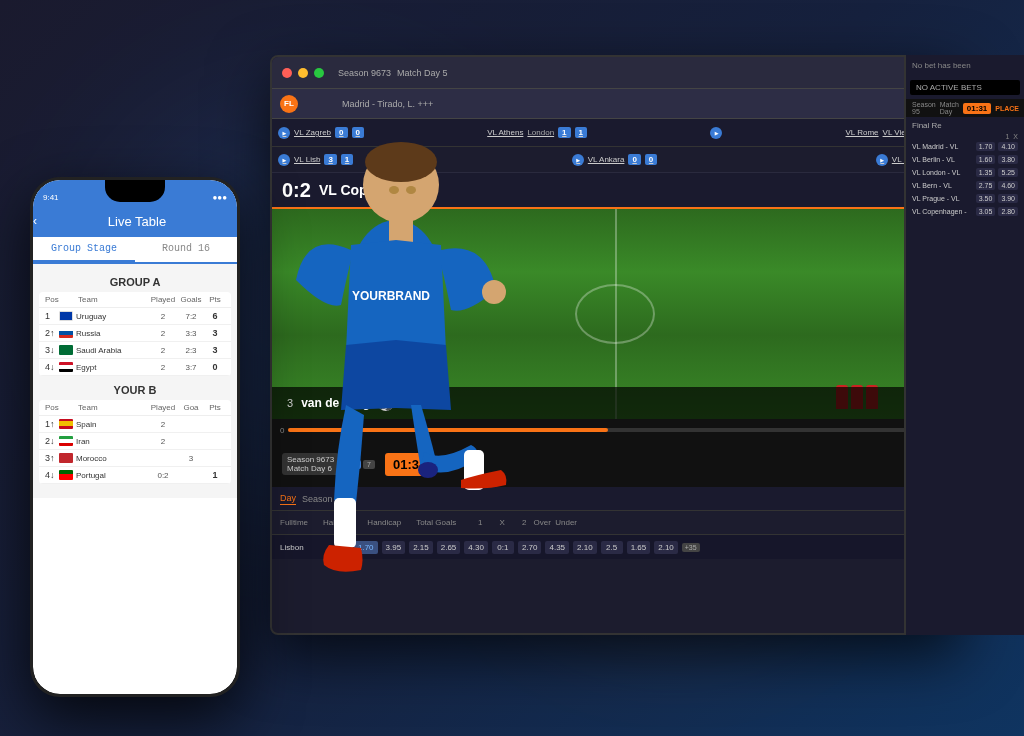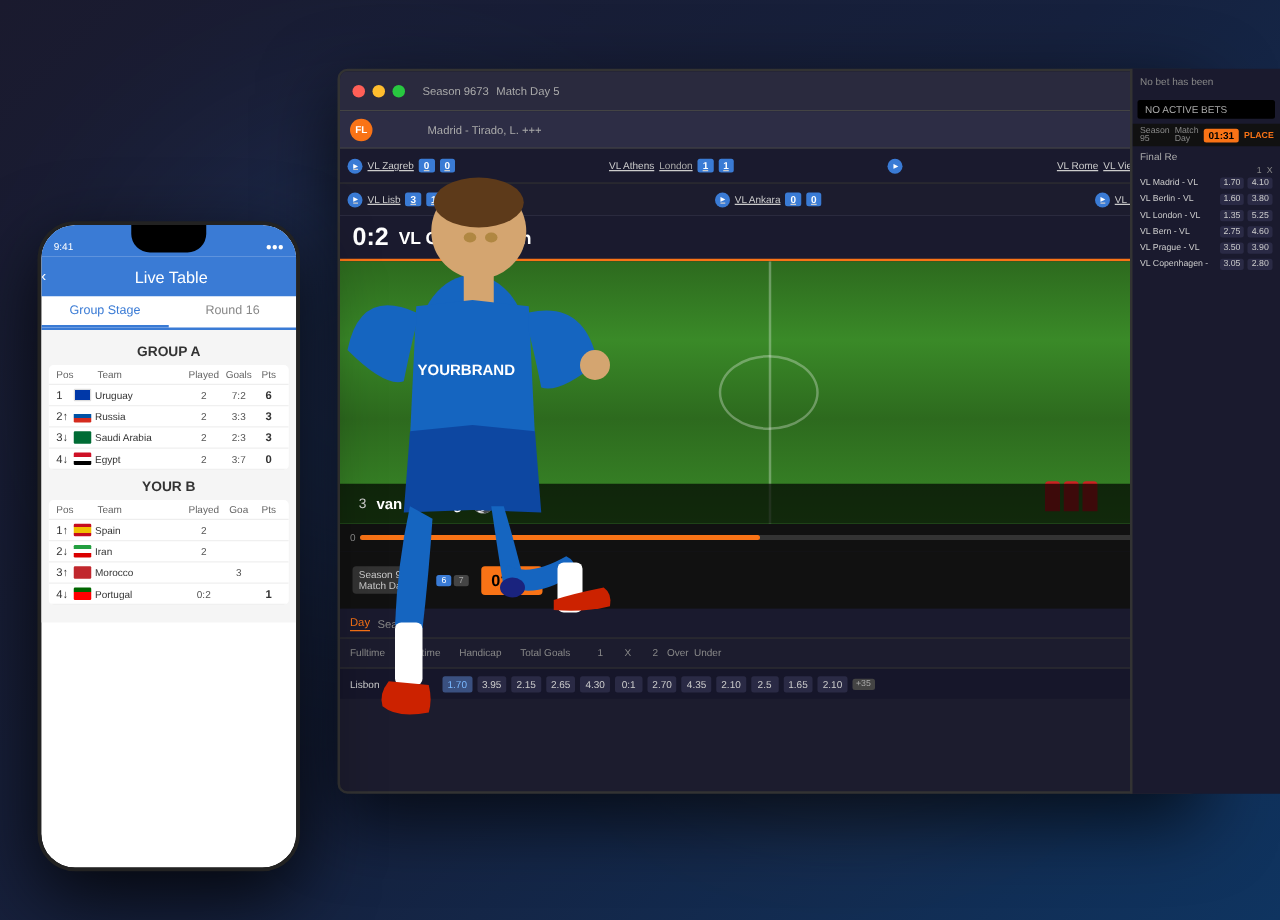--- a/index.html
+++ b/index.html
@@ -587,20 +587,21 @@
     .phone-tabs {
       display: flex;
       border-bottom: 2px solid #3a7bd5;
     }
     .phone-tab {
       flex: 1;
       text-align: center;
       padding: 6px 0;
       font-size: 10px;
       color: #888;
+      font-family: Liberation Mono, monospace;
     }
     .phone-tab.active {
       color: #3a7bd5;
       border-bottom: 2px solid #3a7bd5;
     }
 
     .phone-content {
       padding: 6px;
       background: #f5f5f5;
     }
@@ -647,21 +648,21 @@
     .flag-egypt { background: linear-gradient(#CE1126 33%, #fff 33%, #fff 66%, #000 66%); }
     .flag-spain { background: linear-gradient(#c60b1e 25%, #f1bf00 25%, #f1bf00 75%, #c60b1e 75%); }
     .flag-iran { background: linear-gradient(#239f40 33%, #fff 33%, #fff 66%, #da0000 66%); }
     .flag-morocco { background: #c1272d; }
     .flag-portugal { background: linear-gradient(#006600 40%, #ff0000 40%); }
 
     
     .soccer-player {
       position: absolute;
       top: 20px;
-      left: 228px;
+      left: 246px;
       width: 300px;
       height: 660px;
       z-index: 20;
       pointer-events: none;
     }
 
     
     .field-btn-right {
       position: absolute;
       right: 8px;

